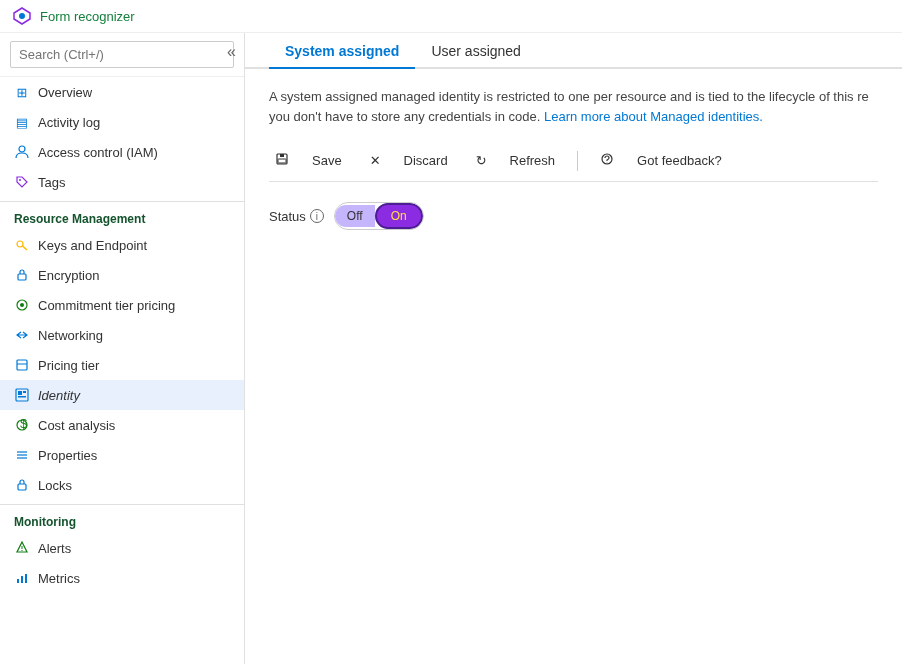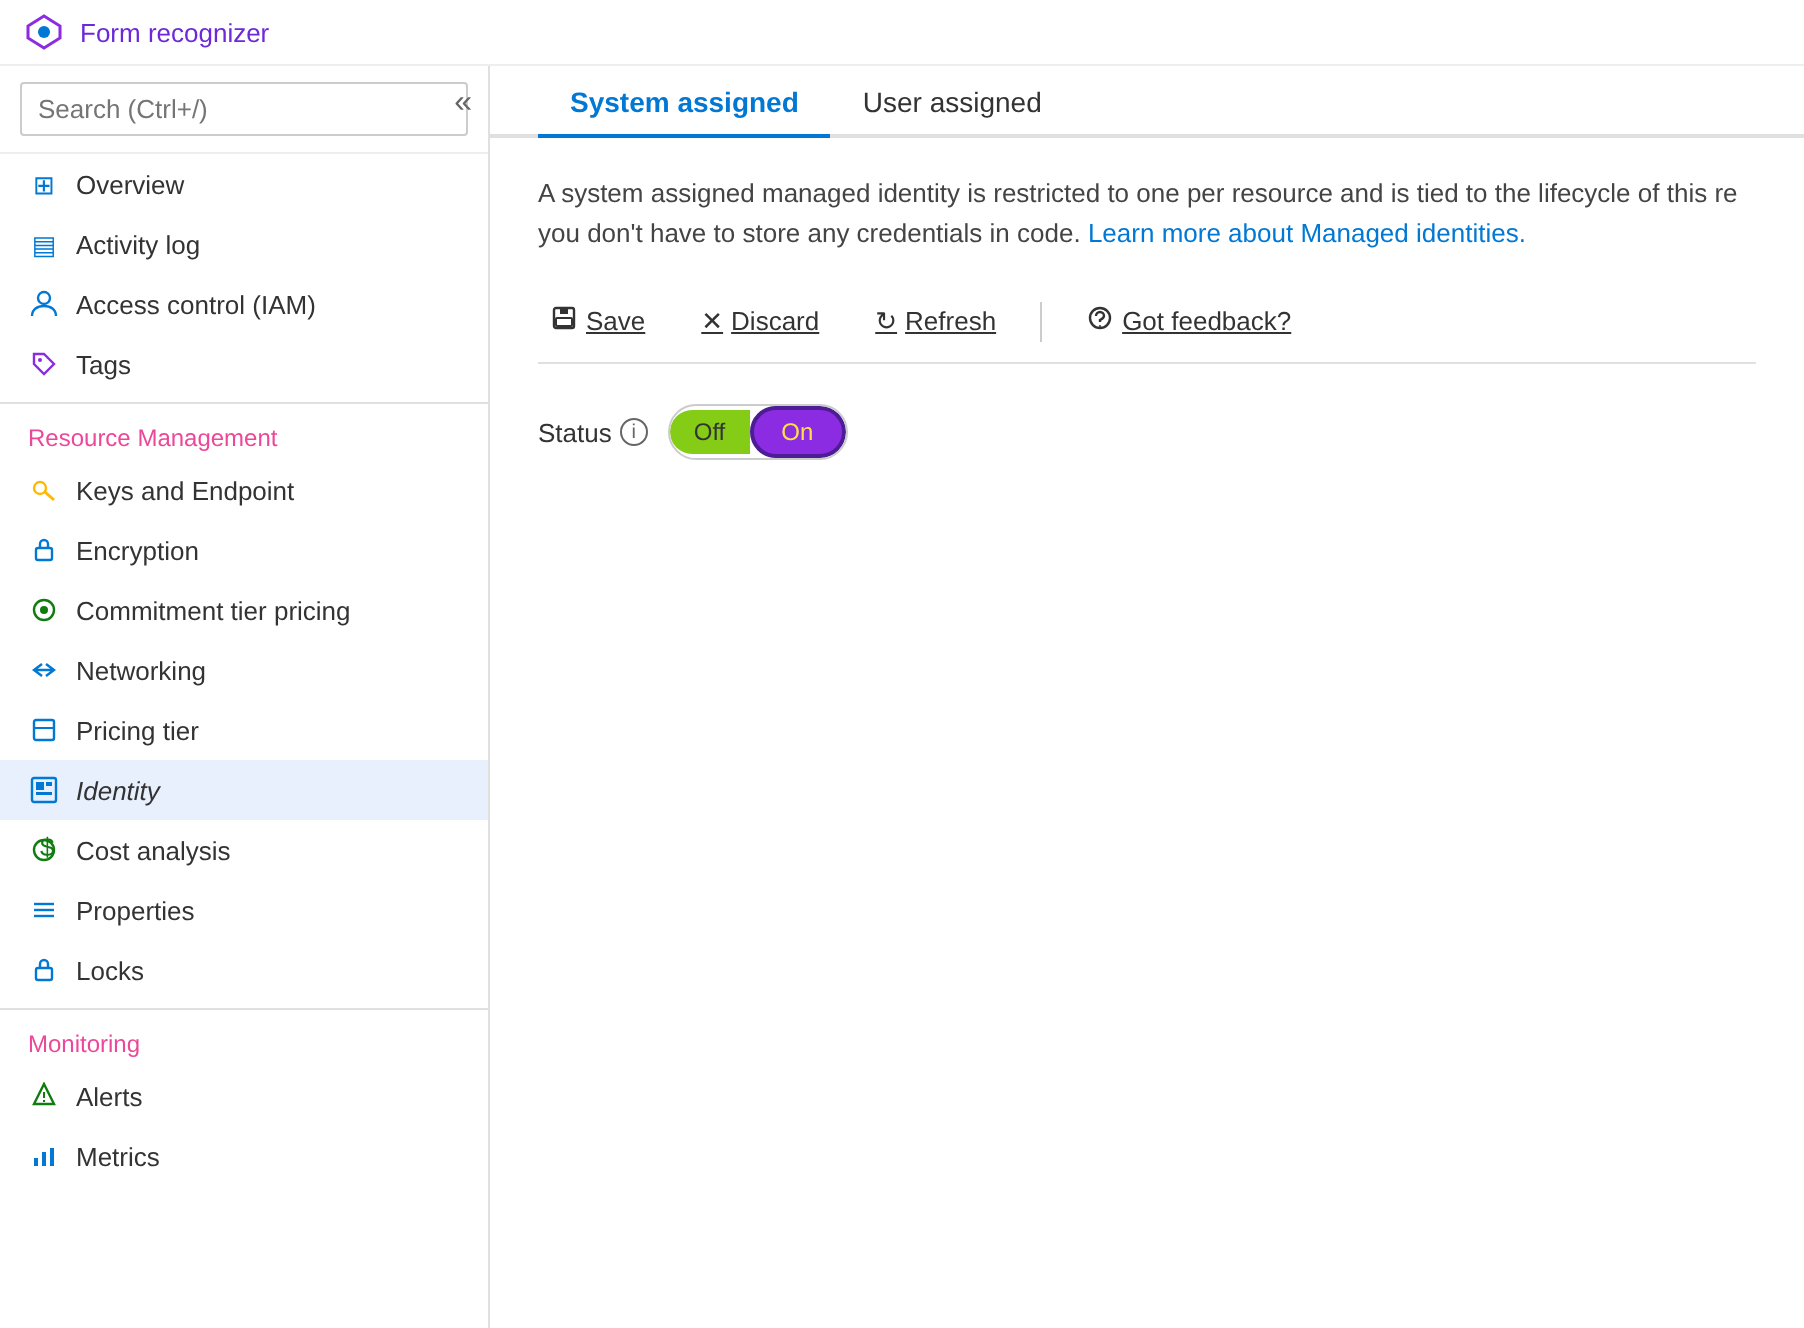--- a/index.html
+++ b/index.html
@@ -1,42 +1,42 @@
 <!DOCTYPE html>
 <html><head>
   <meta charset="utf-8">
   <style>
     * { box-sizing: border-box; margin: 0; padding: 0; font-family: 'Segoe UI', Arial, sans-serif; font-size: 13px; }
     body { display: flex; flex-direction: column; height: 664px; width: 902px; overflow: hidden; background: #fff; }
     .top-bar { display: flex; align-items: center; padding: 6px 12px; border-bottom: 1px solid #eee; }
-    .top-bar-logo { display: flex; align-items: center; gap: 8px; color: #6d28d9; font-size: 14px; }
+    .top-bar-logo { display: flex; align-items: center; gap: 8px; color: #15803d; font-size: 14px; }
     .main-container { display: flex; flex: 1; overflow: hidden; }
     .sidebar { width: 245px; min-width: 245px; border-right: 1px solid #e0e0e0; overflow-y: auto; background: #fff; position: relative; }
     .sidebar-search { padding: 8px 10px; border-bottom: 1px solid #eee; }
     .sidebar-search input { width: 100%; border: 1px solid #ccc; border-radius: 2px; padding: 5px 8px; font-size: 13px; outline: none; }
     .sidebar-item { display: flex; align-items: center; gap: 8px; padding: 7px 14px; cursor: pointer; color: #333; position: relative; }
     .sidebar-item.active { background: #e8f0fe; font-style: italic; }
     .sidebar-item .item-icon { width: 16px; height: 16px; flex-shrink: 0; display: flex; align-items: center; justify-content: center; }
-    .sidebar-section-label { padding: 10px 14px 4px 14px; font-weight: 400; font-size: 12px; color: #ec4899; border-top: 1px solid #e0e0e0; margin-top: 4px; }
+    .sidebar-section-label { padding: 10px 14px 4px 14px; font-weight: 700; font-size: 12px; color: #14532d; border-top: 1px solid #e0e0e0; margin-top: 4px; }
     .collapse-btn { position: absolute; top: 10px; right: 8px; background: none; border: none; cursor: pointer; color: #666; font-size: 16px; }
     .content { flex: 1; display: flex; flex-direction: column; overflow: hidden; background: #fff; }
     .content-tabs { display: flex; align-items: flex-end; border-bottom: 2px solid #e0e0e0; padding: 0 24px; gap: 0; }
     .tab { padding: 10px 16px 8px 16px; cursor: pointer; color: #333; font-size: 14px; border-bottom: 2px solid transparent; margin-bottom: -2px; }
     .tab.active { border-bottom: 2px solid #0078d4; color: #0078d4; font-weight: 600; }
     .content-body { padding: 18px 24px; flex: 1; overflow-y: auto; }
     .description { font-size: 13px; color: #444; line-height: 1.5; max-width: 640px; margin-bottom: 14px; }
     .description a { color: #0078d4; text-decoration: none; }
     .toolbar { display: flex; align-items: center; gap: 16px; padding: 8px 0; border-bottom: 1px solid #e0e0e0; margin-bottom: 20px; }
-    .toolbar-btn { display: flex; align-items: center; gap: 4px; background: none; border: none; cursor: pointer; color: #333; font-size: 13px; padding: 4px 6px; text-decoration: underline; }
+    .toolbar-btn { display: flex; align-items: center; gap: 23px; background: none; border: none; cursor: pointer; color: #333; font-size: 13px; padding: 4px 6px; }
     .toolbar-separator { width: 1px; height: 20px; background: #ccc; }
     .status-row { display: flex; align-items: center; gap: 10px; margin-top: 8px; }
     .status-label { font-size: 13px; color: #333; display: flex; align-items: center; gap: 4px; }
     .info-icon { width: 14px; height: 14px; border-radius: 50%; border: 1px solid #666; display: inline-flex; align-items: center; justify-content: center; font-size: 10px; color: #666; cursor: default; }
     .toggle-container { display: flex; align-items: center; border: 1px solid #ccc; border-radius: 20px; overflow: hidden; width: 90px; }
-    .toggle-off { padding: 4px 12px; background: #84cc16; color: #333; font-size: 12px; cursor: pointer; border-radius: 20px 0 0 20px; }
+    .toggle-off { padding: 4px 12px; background: #c4b5fd; color: #333; font-size: 12px; cursor: pointer; border-radius: 20px 0 0 20px; }
     .toggle-on { padding: 4px 14px; background: #8b2be2; color: #fde047; font-size: 12px; cursor: pointer; border-radius: 20px; border: 2px solid #4c1d95; }
 
     
     .icon-blue { color: #0078d4; }
     .icon-purple { color: #8b2be2; }
     .icon-green { color: #107c10; }
     .icon-gray { color: #666; }
     .icon-yellow { color: #ffb900; }
   </style>
 </head>

